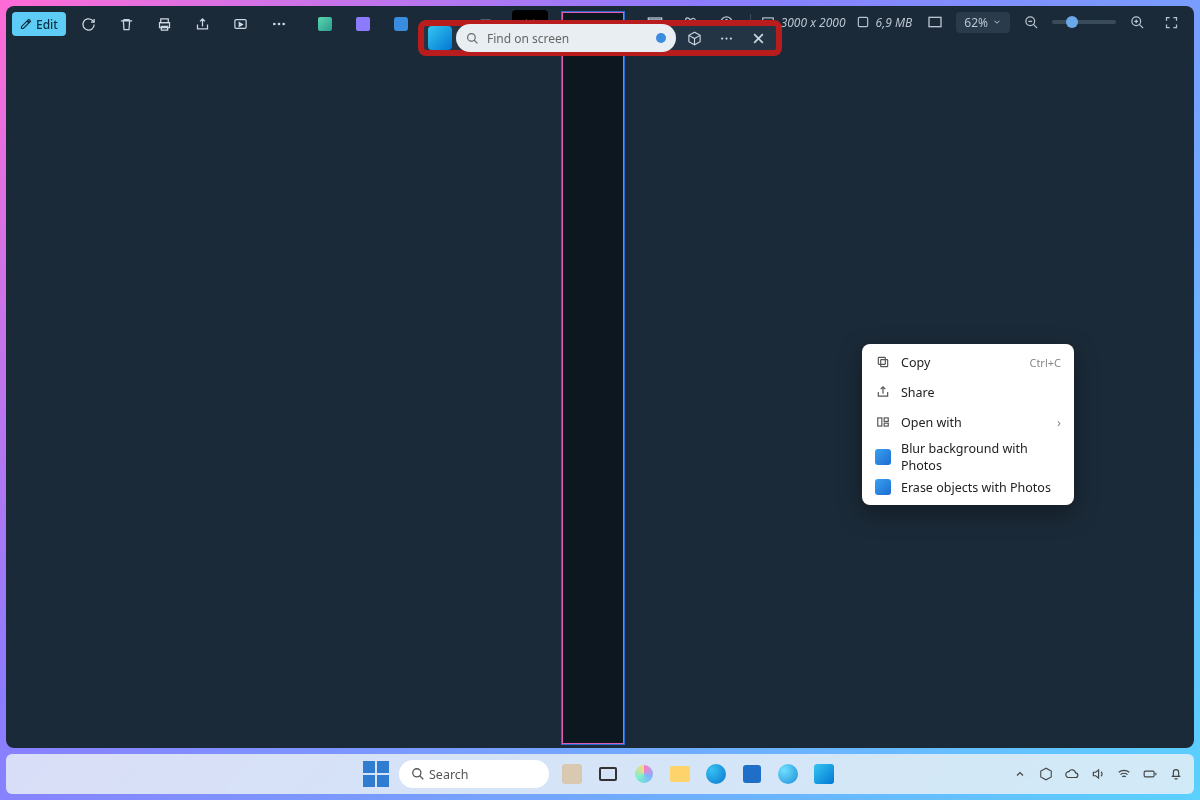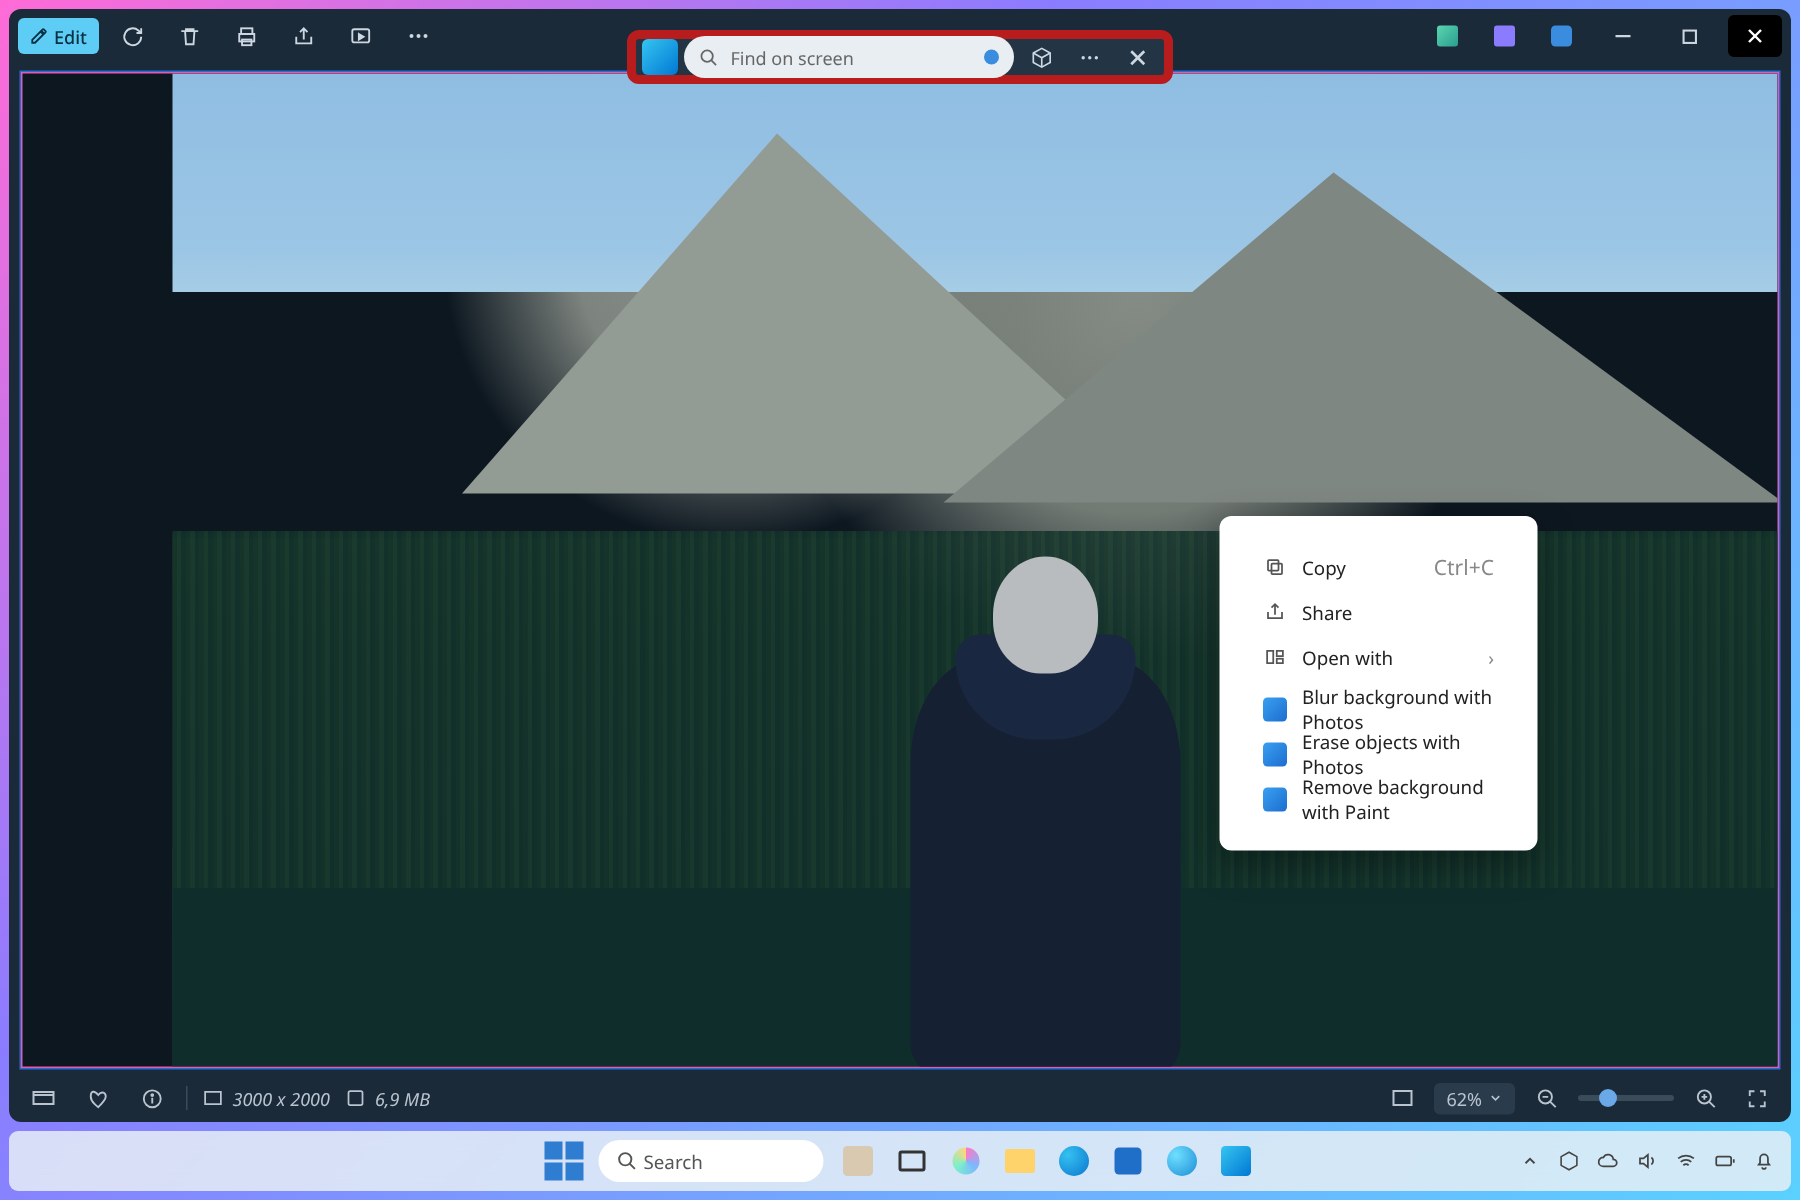--- a/index.html
+++ b/index.html
@@ -9,21 +9,21 @@
     padding: 6px;
   }
 
   
   .app {
     position: relative;
     width: 100%; height: calc(100% - 46px);
     background: #1b2a38;
     border-radius: 8px;
     display: flex;
-    flex-direction: column;
+    flex-direction: row;
     overflow: hidden;
   }
 
   
   .toolbar {
     height: 36px;
     display: flex;
     align-items: center;
     padding: 0 6px;
     gap: 8px;
@@ -149,38 +149,38 @@
   .person .hood {
     position:absolute; top:52px; left:50%; transform:translateX(-50%);
     width:120px;height:70px;
     background:#1a2740;
     border-radius:18px 18px 60px 60px;
   }
 
   
   .ctx {
     position:absolute;
-    top: 338px; left: 807px;
+    top: 338px; left: 856px;
     width: 212px;
     background:#fff;
     border-radius:8px;
     box-shadow:0 8px 24px rgba(0,0,0,0.35);
-    padding:19px;
+    padding:3px;
     font-size:12.5px;
     color:#222;
     z-index:100;
   }
   .ctx-item {
     display:flex;align-items:center;gap:10px;
     height:30px;padding:0 10px;border-radius:4px;cursor:pointer;
   }
   .ctx-ico { width:16px;height:16px;display:flex;align-items:center;justify-content:center;color:#555;flex-shrink:0;}
   .ctx-ico.app { background:linear-gradient(135deg,#3aa0f0,#1c6dd0); border-radius:3px;}
   .ctx-label { flex:1; }
-  .ctx-accel { color:#888; font-size:14px; }
+  .ctx-accel { color:#888; font-size:11px; }
   .ctx-arrow { color:#888; }
   .ctx-sep { height:1px; background:transparent; margin:2px 0;}
 
   
   .status {
     height:32px;
     display:flex;align-items:center;
     padding:0 10px;
     gap:10px;
     color:#b9c4cf;
@@ -375,24 +375,20 @@
     </div>
     <div class="ctx-sep"></div>
     <div class="ctx-item">
       <span class="ctx-ico app"></span>
       <span class="ctx-label">Blur background with Photos</span>
     </div>
     <div class="ctx-item">
       <span class="ctx-ico app"></span>
       <span class="ctx-label">Erase objects with Photos</span>
     </div>
-    <div class="ctx-item">
-      <span class="ctx-ico app"></span>
-      <span class="ctx-label">Remove background with Paint</span>
-    </div>
   </div>
 
   <div class="status">
     <div class="sbtn">
       <svg width="16" height="16" viewBox="0 0 24 24" fill="none" stroke="currentColor" stroke-width="2">
           <rect x="2" y="6" width="20" height="12"></rect>
           <line x1="2" y1="9" x2="22" y2="9"></line>
         </svg>
     </div>
     <div class="sbtn">

